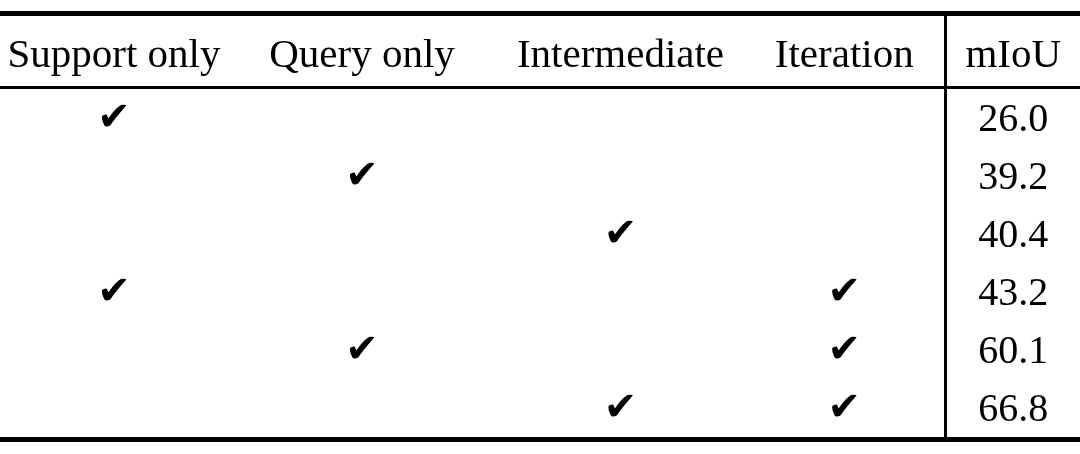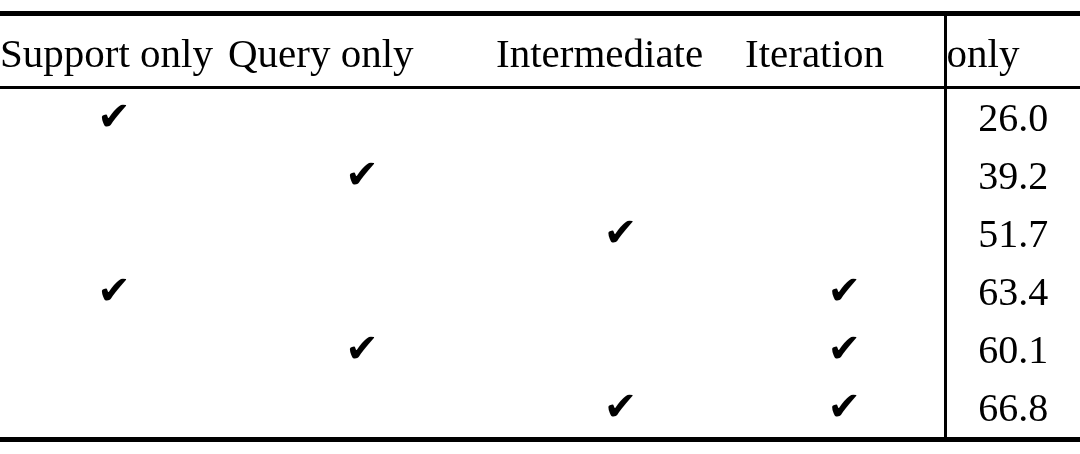--- a/index.html
+++ b/index.html
@@ -22,21 +22,21 @@
     width: 1080px;
     margin-top: 11px;
     border-top: 5px solid #000;
     border-bottom: 5px solid #000;
   }
   table.ablation thead th {
     font-weight: normal;
     font-size: 41px;
     height: 66px;
     padding: 4px 0 0 0;
-    text-align: left;
+    text-align: center;
     vertical-align: middle;
     border-bottom: 3px solid #000;
     white-space: nowrap;
   }
   table.ablation tbody td {
     height: 58px;
     padding: 0;
     text-align: center;
     vertical-align: middle;
     font-size: 40px;
@@ -66,21 +66,21 @@
       <col style="width:249px">
       <col style="width:200px">
       <col style="width:135px">
     </colgroup>
     <thead>
       <tr>
           <th>Support only</th>
           <th>Query only</th>
           <th>Intermediate</th>
           <th>Iteration</th>
-          <th class="miou-col">only</th>
+          <th class="miou-col">mIoU</th>
         </tr>
     </thead>
     <tbody>
         <tr>
           <td><span class="check">✔</span></td>
           <td></td>
           <td></td>
           <td></td>
           <td class="miou-col miou-cell">26.0</td>
         </tr>
@@ -89,28 +89,28 @@
           <td><span class="check">✔</span></td>
           <td></td>
           <td></td>
           <td class="miou-col miou-cell">39.2</td>
         </tr>
         <tr>
           <td></td>
           <td></td>
           <td><span class="check">✔</span></td>
           <td></td>
-          <td class="miou-col miou-cell">51.7</td>
+          <td class="miou-col miou-cell">40.4</td>
         </tr>
         <tr>
           <td><span class="check">✔</span></td>
           <td></td>
           <td></td>
           <td><span class="check">✔</span></td>
-          <td class="miou-col miou-cell">63.4</td>
+          <td class="miou-col miou-cell">43.2</td>
         </tr>
         <tr>
           <td></td>
           <td><span class="check">✔</span></td>
           <td></td>
           <td><span class="check">✔</span></td>
           <td class="miou-col miou-cell">60.1</td>
         </tr>
         <tr>
           <td></td>

